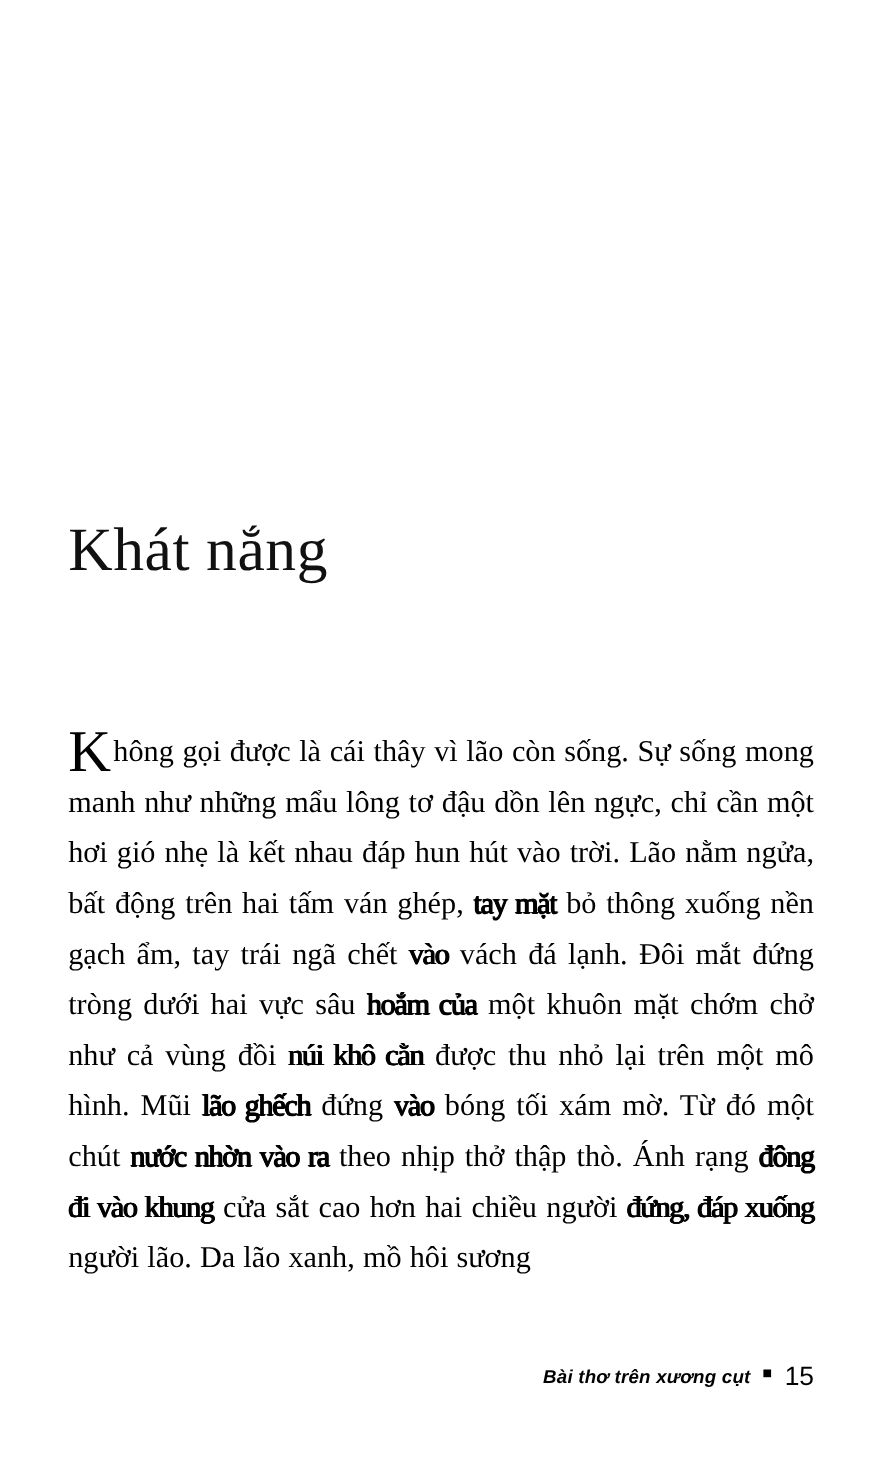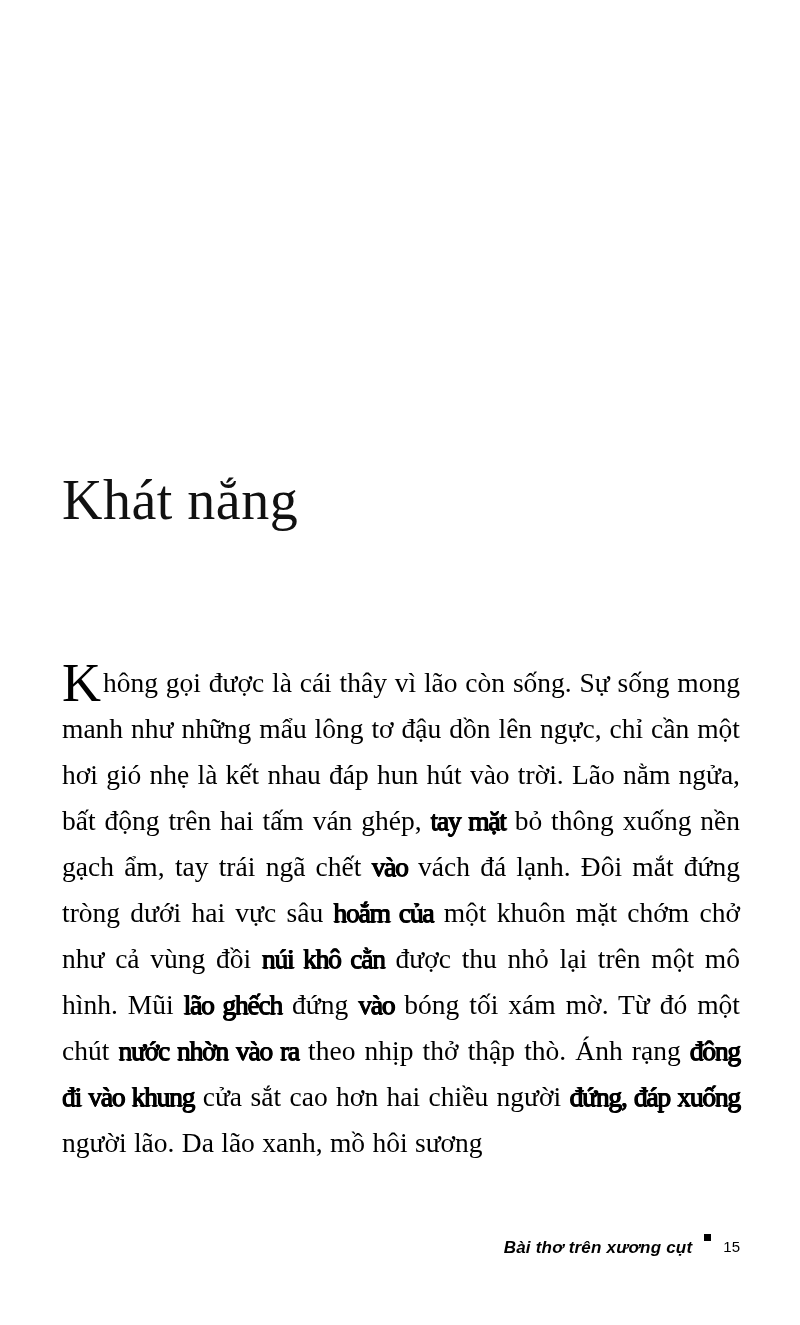--- a/index.html
+++ b/index.html
@@ -54,42 +54,42 @@
     letter-spacing: -1.2px;
     text-shadow: 0.6px 0 0 #000, -0.6px 0 0 #000, 0 0.5px 0 #000;
   }
   .footer {
     position: absolute;
     left: 62px;
     right: 60px;
     top: 1238px;
     display: flex;
     justify-content: flex-end;
-    align-items: flex-start;
+    align-items: center;
     gap: 12px;
   }
   .footer-book {
     font-family: "Liberation Sans", sans-serif;
     font-style: italic;
     font-weight: 700;
     font-size: 17px;
     letter-spacing: 0.2px;
     color: #000;
   }
   .footer-dot {
     display: inline-block;
     width: 7px;
     height: 7px;
     background: #000;
     position: relative;
     top: -4px;
   }
   .footer-page {
     font-family: "Liberation Sans", sans-serif;
-    font-size: 15px;
+    font-size: 24px;
     color: #000;
   }
 </style>
 </head>
 <body>
 
 <div class="page">
 
   <h1 class="chapter-title">Khát nắng</h1>
 

